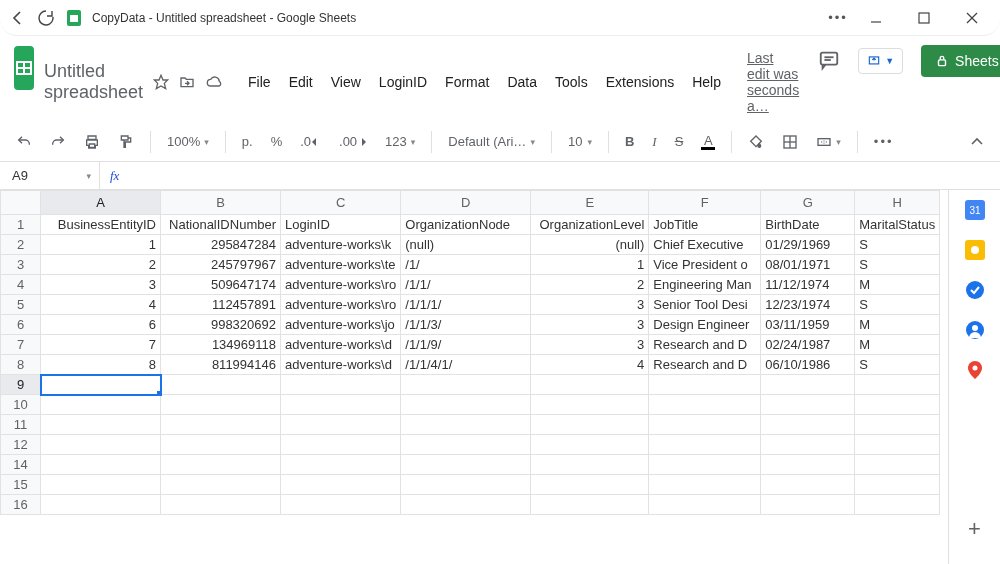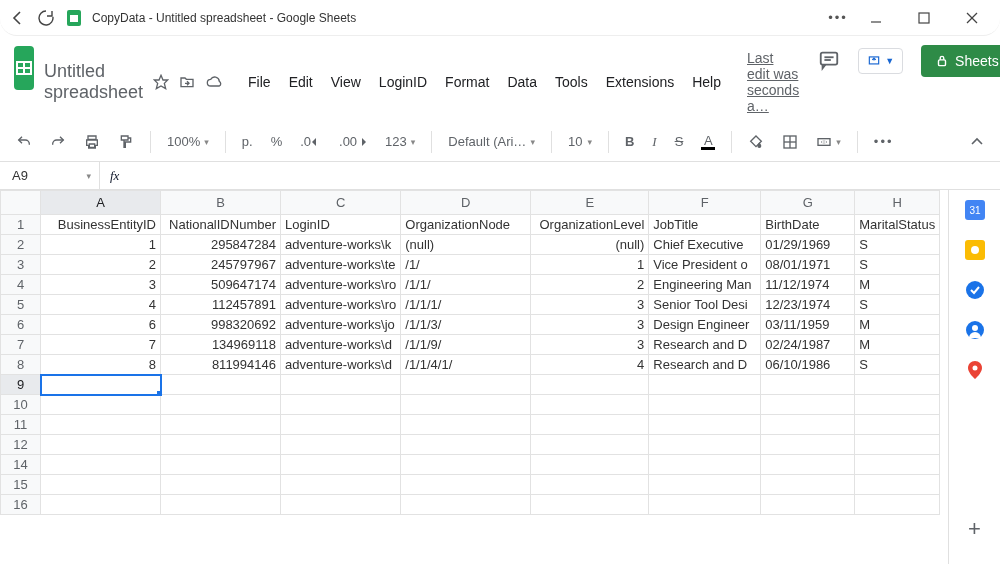--- a/index.html
+++ b/index.html
@@ -29,21 +29,21 @@
   .toolbar{display:flex;align-items:center;gap:6px;padding:4px 10px;border-bottom:1px solid #e0e0e0;height:40px;margin-top:4px}
   .toolbar .tbtn{padding:4px 6px;color:#5f6368;display:flex;align-items:center;justify-content:center;border-radius:2px;font-size:13px}
   .toolbar .sep{width:1px;height:22px;background:#e0e0e0;margin:0 4px}
   .toolbar .drop::after{content:"▾";font-size:9px;margin-left:4px;color:#888}
   .toolbar .fontsel{min-width:80px}
   .toolbar .collapse{margin-left:auto}
   
   .fxbar{display:flex;align-items:center;border-bottom:1px solid #e0e0e0;height:28px}
   .namebox{width:100px;display:flex;align-items:center;padding-left:12px;font-size:13px;color:#333;border-right:1px solid #e0e0e0;height:100%}
   .namebox::after{content:"▾";font-size:9px;margin-left:auto;margin-right:8px;color:#888}
-  .fxicon{padding:0 10px;color:#0f172a;font-style:italic;font-family:serif}
+  .fxicon{padding:0 10px;color:#1d4ed8;font-style:italic;font-family:serif}
   .fxinput{flex:1;border:none;outline:none;height:100%;font-size:13px}
   
   .sheetarea{display:flex;height:392px}
   .grid{flex:1;position:relative;overflow:hidden}
   table.sheet{border-collapse:collapse;table-layout:fixed}
   table.sheet th, table.sheet td{border:1px solid #e2e2e2;height:20px;font-size:13px;font-weight:normal;white-space:nowrap;overflow:hidden;padding:0 4px}
   table.sheet thead th{background:#f8f9fa;color:#5f6368;text-align:center;height:24px}
   table.sheet thead th:first-child, table.sheet tbody th{background:#f8f9fa;color:#5f6368;text-align:center;width:40px}
   .colhdr.active, .rowhdr.active{background:#e8eaed !important;color:#202124}
   td.num{text-align:right}

